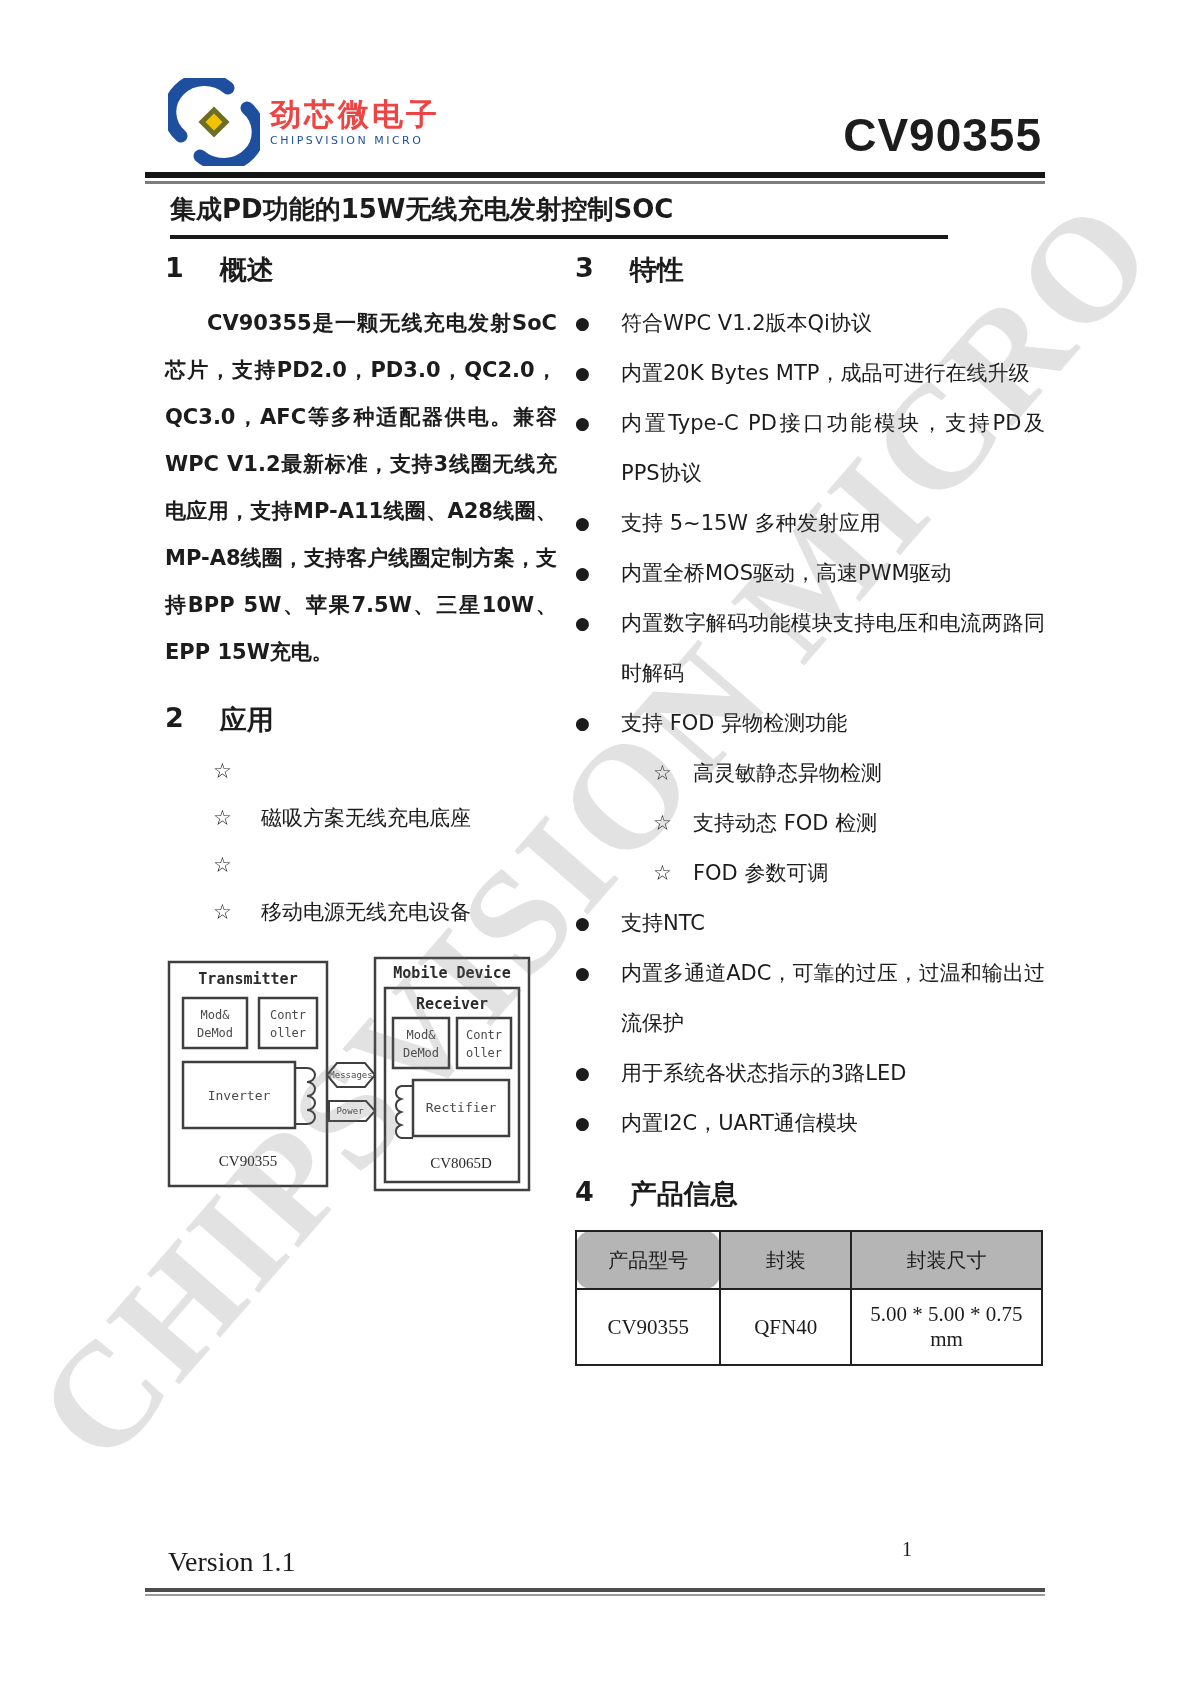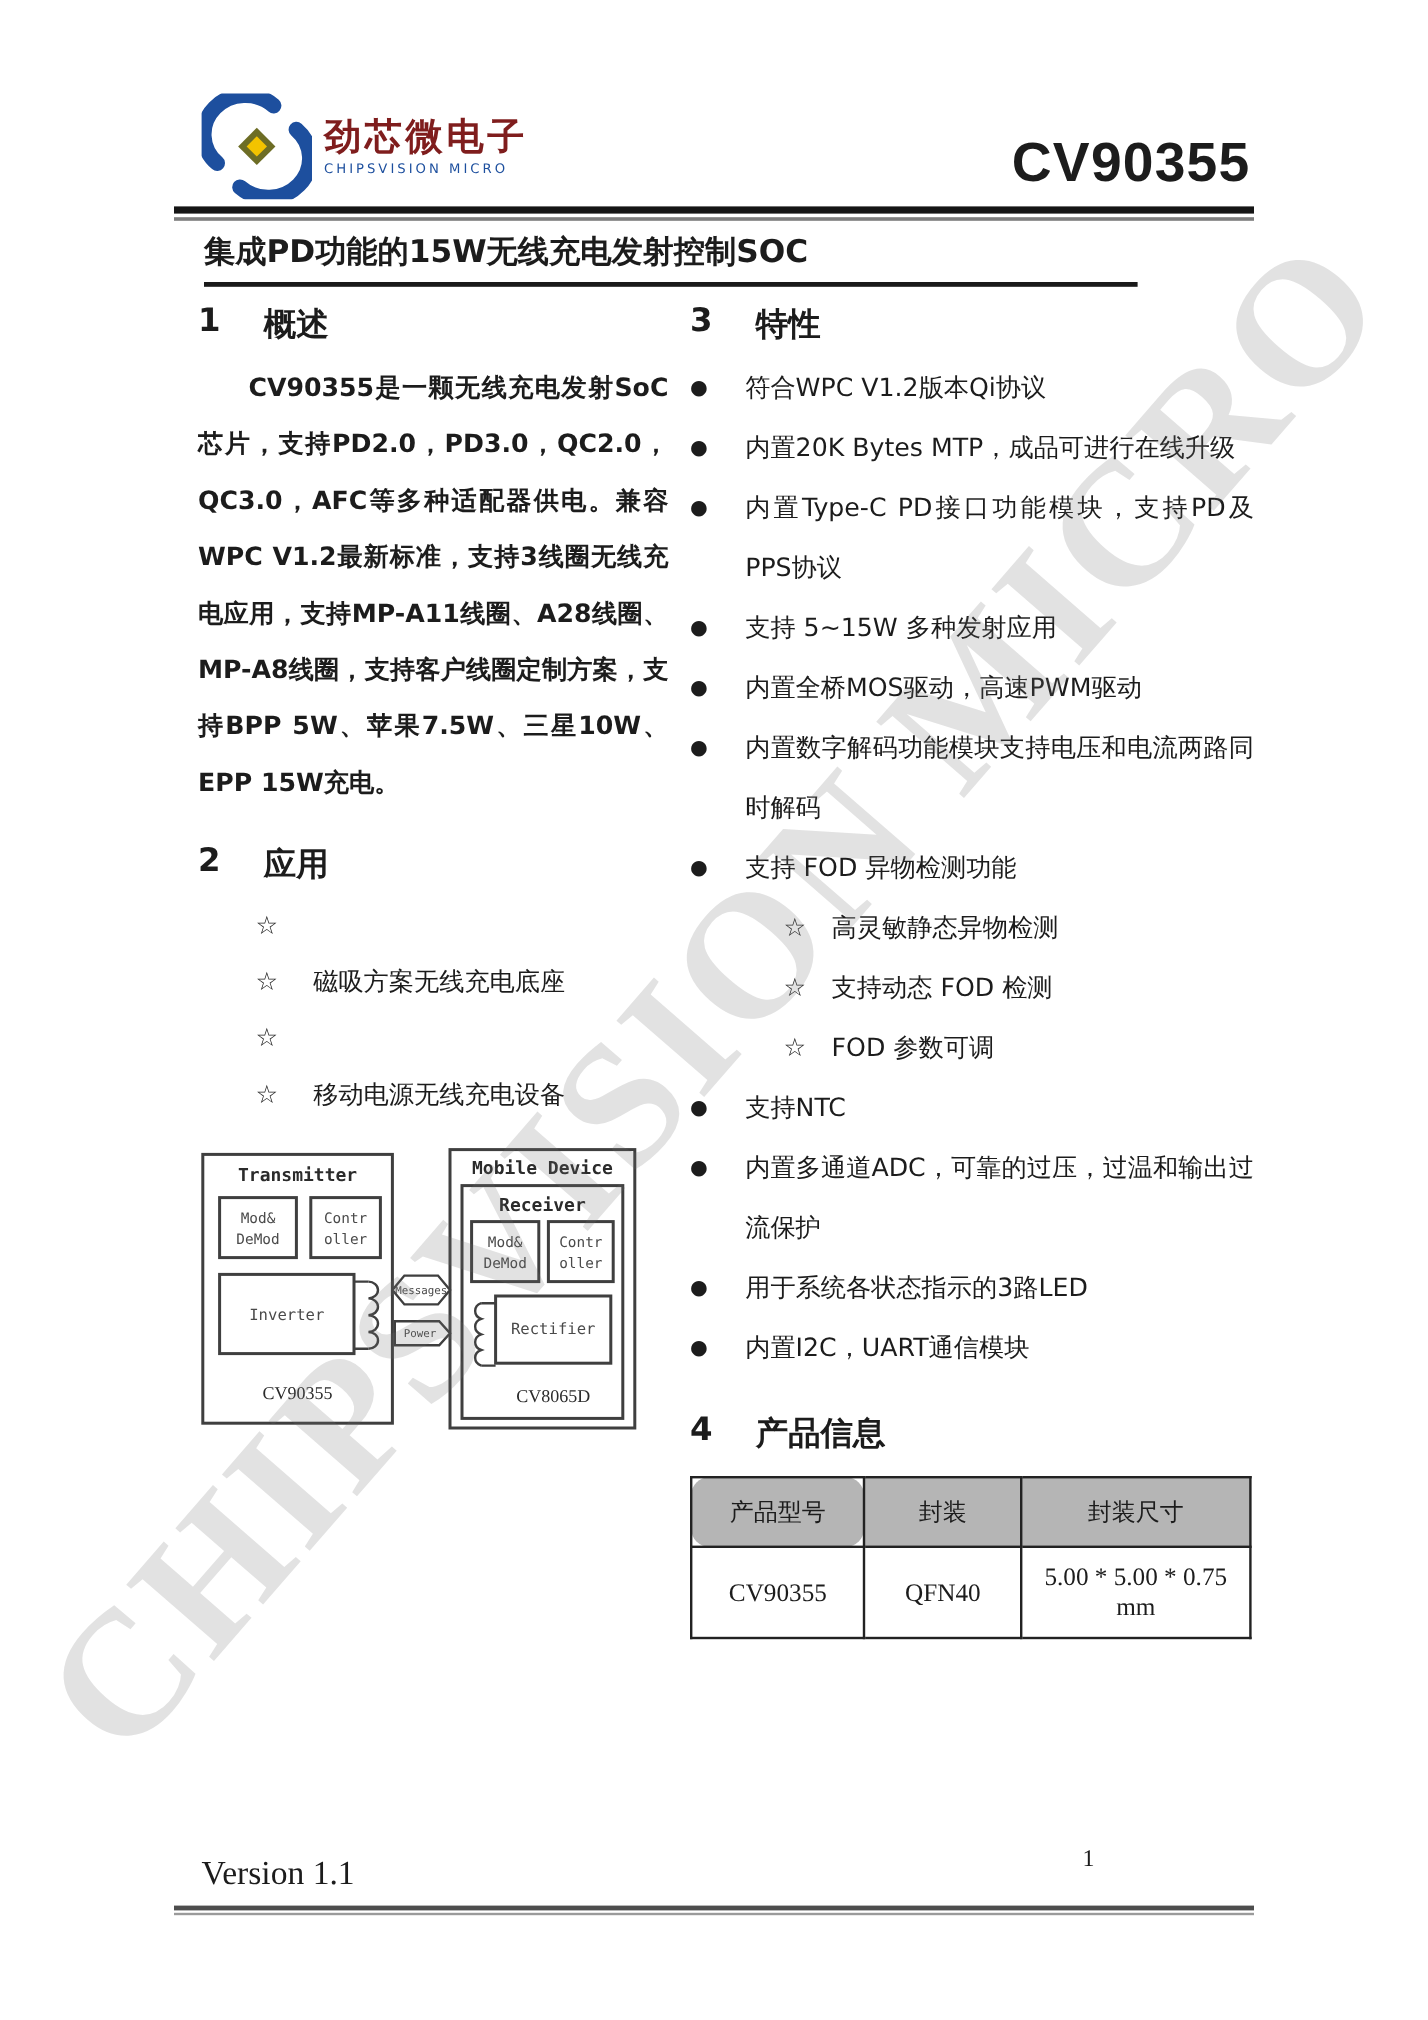--- a/index.html
+++ b/index.html
@@ -11,21 +11,21 @@
   .watermark {
     position:absolute; left:595px; top:830px;
     transform:translate(-50%,-50%) rotate(-49deg);
     font-family:"Liberation Serif", serif; font-weight:bold;
     font-size:148px; letter-spacing:4px; white-space:nowrap;
     color:rgba(110,110,110,0.20); pointer-events:none; z-index:4;
   }
   
   .logo { position:absolute; left:168px; top:78px; display:flex; align-items:center; gap:10px; z-index:2; }
   .logo-texts { display:flex; flex-direction:column; line-height:1.1; }
-  .logo-cn { font-size:31px; font-weight:bold; color:#7f1d1d; letter-spacing:3px; }
+  .logo-cn { font-size:31px; font-weight:bold; color:#ef4444; letter-spacing:3px; }
   .logo-en { font-size:11px; color:#1d4f9e; letter-spacing:2.5px; margin-top:3px; }
   .product-title {
     position:absolute; top:108px; right:148px; z-index:2;
     font-family:"Liberation Sans", sans-serif; font-weight:bold; font-size:46px; letter-spacing:1px;
   }
   .rule-top {
     position:absolute; left:145px; top:172px; width:900px; height:3px;
     border-top:6px solid #151515; border-bottom:3px solid #7d7d7d; z-index:2;
   }
   .subtitle-wrap {

